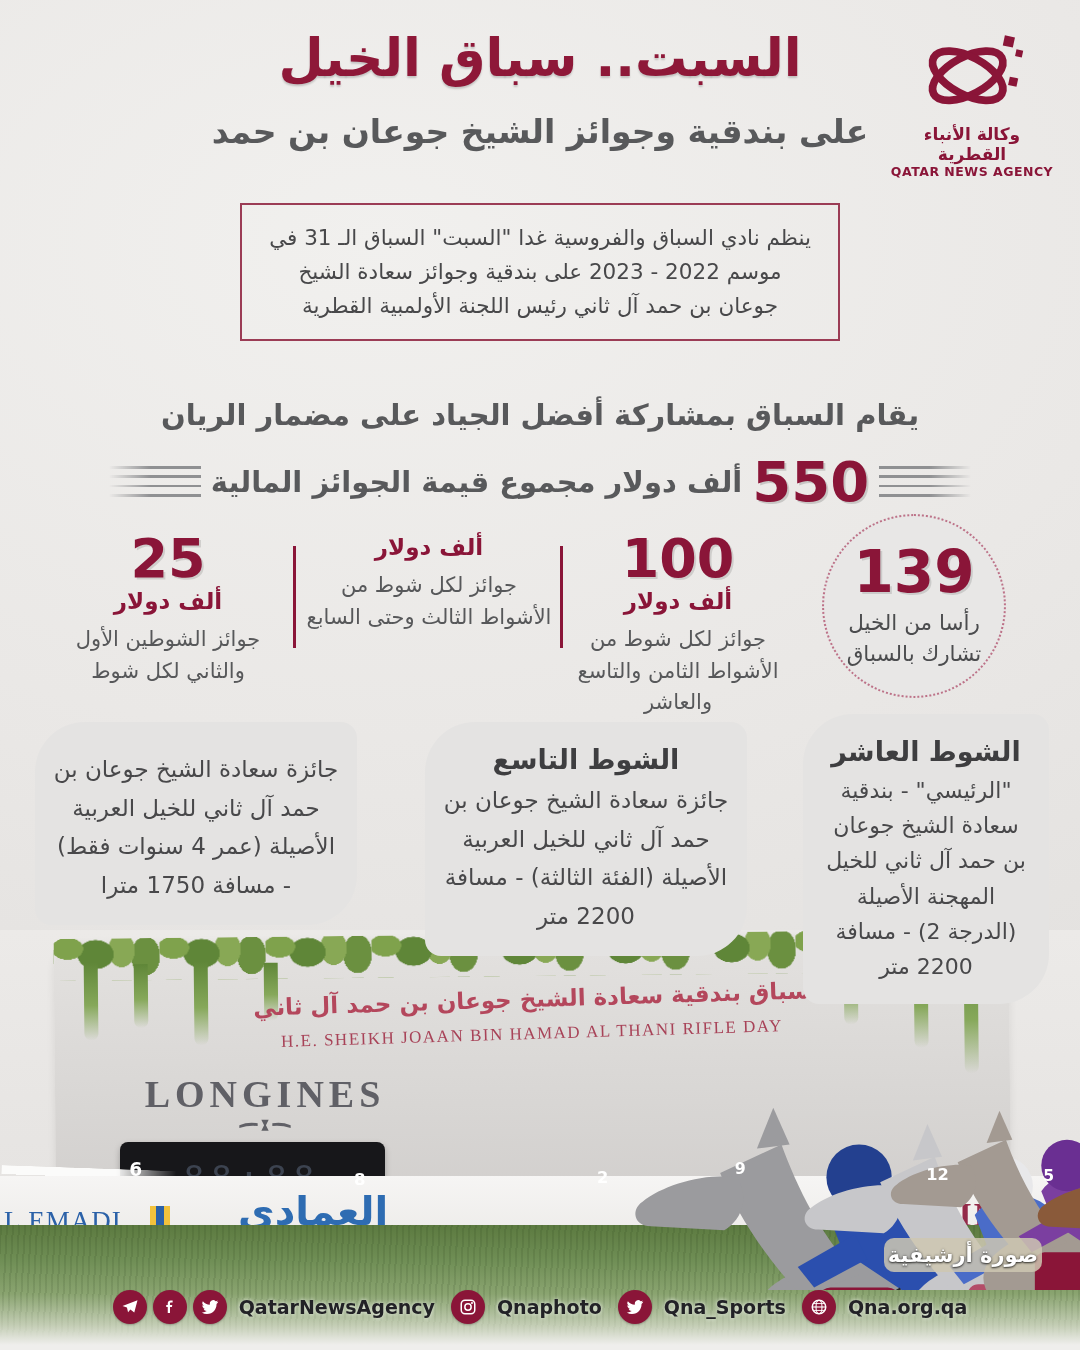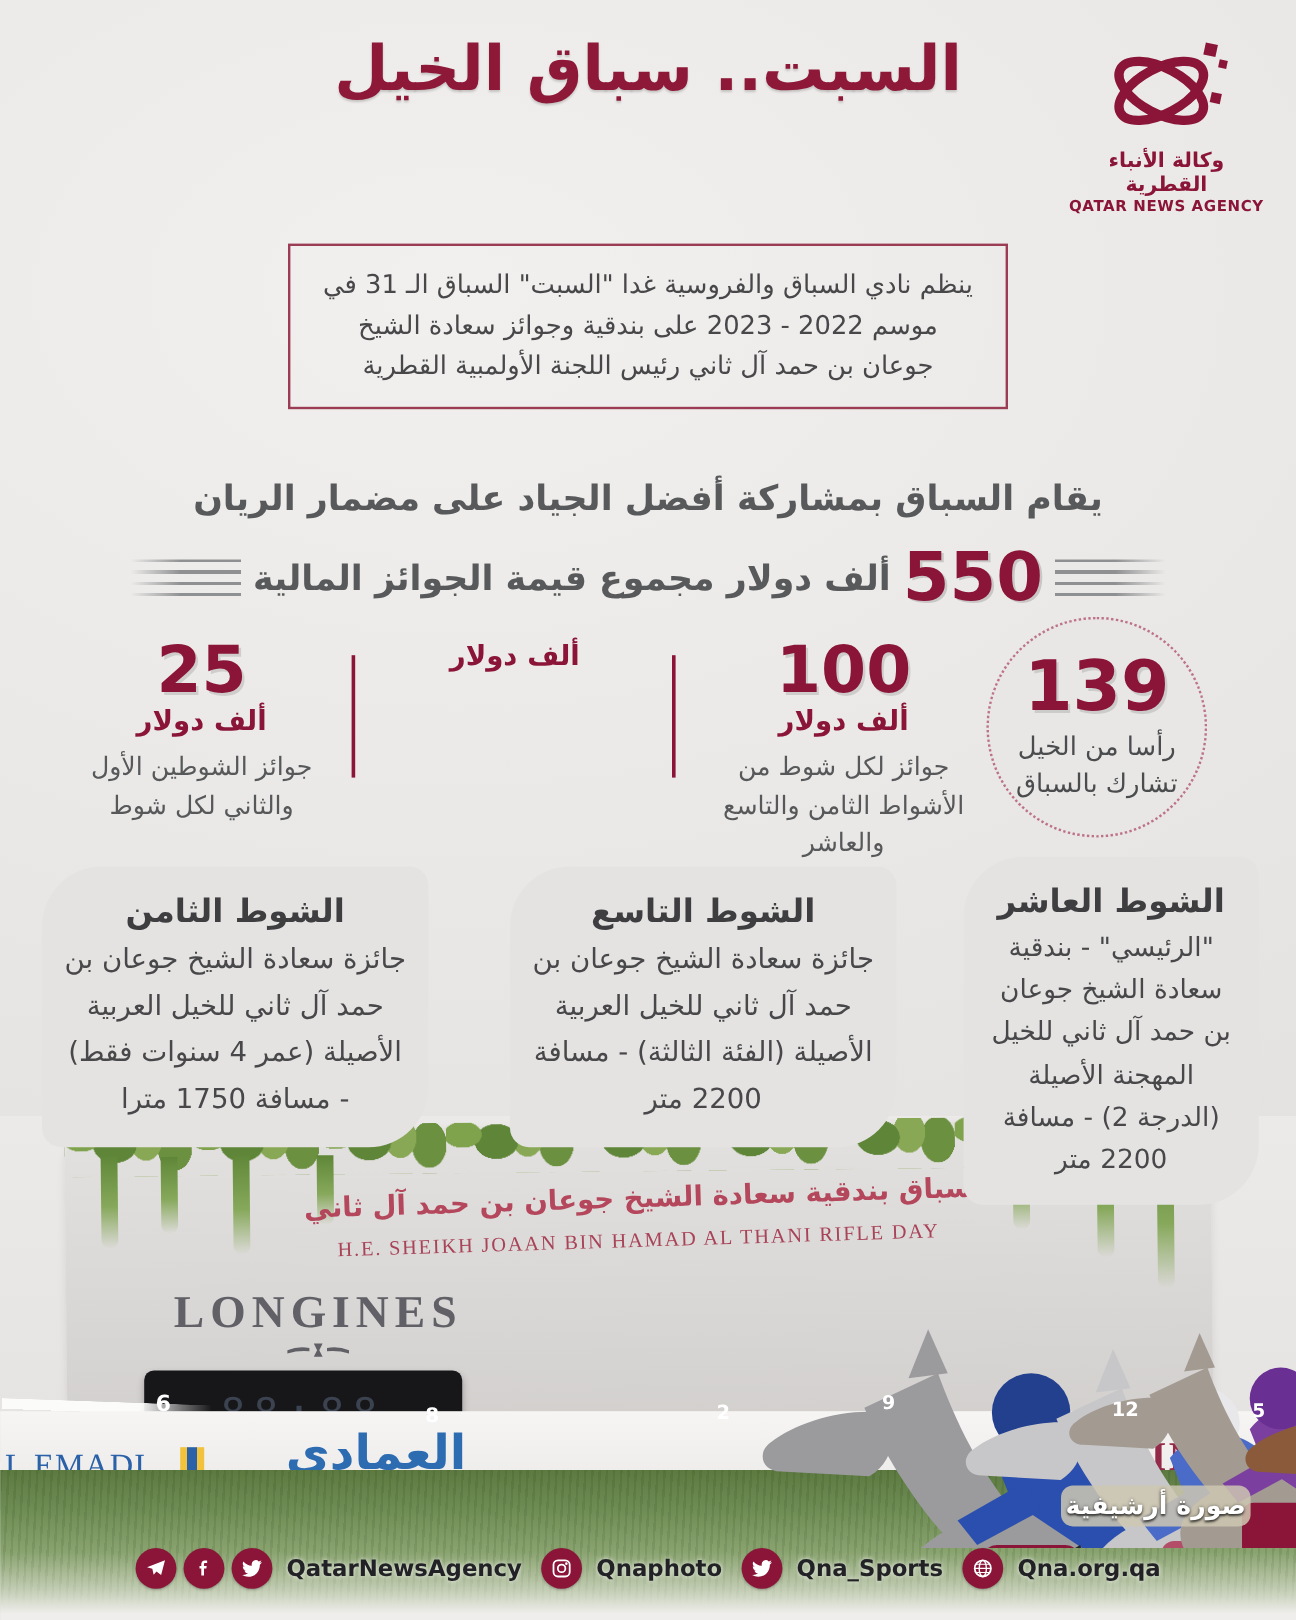--- a/index.html
+++ b/index.html
@@ -32,21 +32,21 @@
   .speedlines{width:92px;height:32px;
     background:repeating-linear-gradient(180deg,#8f9092 0 2.6px,transparent 2.6px 9.4px);}
   .speedlines.fade-l{-webkit-mask-image:linear-gradient(to left,#000 55%,transparent);
                       mask-image:linear-gradient(to left,#000 55%,transparent);}
   .speedlines.fade-r{-webkit-mask-image:linear-gradient(to right,#000 55%,transparent);
                       mask-image:linear-gradient(to right,#000 55%,transparent);}
   
   .stat{position:absolute;top:532px;text-align:center;}
   .stat-25{left:48px;width:240px;}
   .stat-40{left:305px;width:248px;}
-  .stat-100{left:578px;width:250px;}
+  .stat-100{left:553px;width:250px;}
   .stat-num{font-size:54px;font-weight:bold;color:#8a1538;line-height:1;
     text-shadow:2px 2px 0 rgba(0,0,0,.12);}
   .stat-unit{font-size:23px;font-weight:bold;color:#8a1538;margin-top:2px;}
   .stat-desc{font-size:21px;color:#57585a;margin-top:10px;line-height:1.5;}
   .vdiv{position:absolute;top:546px;width:3px;height:102px;background:#8a1538;}
   .vdiv-1{left:293px;}  .vdiv-2{left:560px;}
   .circle{position:absolute;left:822px;top:514px;width:184px;height:184px;border-radius:50%;
     background:#e8e7e6;border:2px dotted #bd7288;box-sizing:border-box;
     display:flex;flex-direction:column;justify-content:center;align-items:center;text-align:center;}
   .circle-num{font-size:58px;font-weight:bold;color:#8a1538;line-height:1;
@@ -139,40 +139,42 @@
       <g fill="#8a1538">
         <rect x="100" y="6" width="12" height="12" transform="rotate(12 106 12)"></rect>
         <rect x="114" y="22" width="8" height="8" transform="rotate(12 118 26)"></rect>
         <rect x="106" y="54" width="10" height="10" transform="rotate(12 111 59)"></rect>
       </g>
     </svg>
     <div class="logo-ar">وكالة الأنباء القطرية</div>
     <div class="logo-en">QATAR NEWS AGENCY</div>
   </div>
   <div class="title">السبت.. سباق الخيل</div>
+  <div class="subtitle">على بندقية وجوائز الشيخ جوعان بن حمد</div>
 
   <div class="intro">ينظم نادي السباق والفروسية غدا "السبت" السباق الـ 31 في موسم 2022 - 2023 على بندقية وجوائز سعادة الشيخ جوعان بن حمد آل ثاني رئيس اللجنة الأولمبية القطرية</div>
 
   <div class="lead">يقام السباق بمشاركة أفضل الجياد على مضمار الريان</div>
 
   <div class="prize">
     <div class="speedlines fade-r"></div>
     <div class="prize-num">550</div>
     <div class="prize-text">ألف دولار مجموع قيمة الجوائز المالية</div>
     <div class="speedlines fade-l"></div>
   </div>
 
   <div class="stat stat-25">
     <div class="stat-num">25</div>
     <div class="stat-unit">ألف دولار</div>
     <div class="stat-desc">جوائز الشوطين الأول والثاني لكل شوط</div>
   </div>
   <div class="vdiv vdiv-1"></div>
   <div class="stat stat-40">
     <div class="stat-unit">ألف دولار</div>
+    <div class="stat-desc">جوائز لكل شوط من الأشواط الثالث وحتى السابع</div>
   </div>
   <div class="vdiv vdiv-2"></div>
   <div class="stat stat-100">
     <div class="stat-num">100</div>
     <div class="stat-unit">ألف دولار</div>
     <div class="stat-desc">جوائز لكل شوط من الأشواط الثامن والتاسع والعاشر</div>
   </div>
 
   <div class="circle">
     <div class="circle-num">139</div>
@@ -262,21 +264,20 @@
       <g transform="translate(950,96) scale(1.3)">
         <use href="#horse" style="--body:#b5b2b0;--silk:#3a55b5;--cap:#e5e5e8;"></use>
         <text class="h-num" x="76" y="65">5</text>
       </g>
     </svg>
 
     <div class="caption">صورة أرشيفية</div>
   </div>
 
   <div class="race race-8">
-    <div class="race-title">الشوط الثامن</div>
     <div class="race-desc">جائزة سعادة الشيخ جوعان بن حمد آل ثاني للخيل العربية الأصيلة (عمر 4 سنوات فقط) - مسافة 1750 مترا</div>
   </div>
   <div class="race race-9">
     <div class="race-title">الشوط التاسع</div>
     <div class="race-desc">جائزة سعادة الشيخ جوعان بن حمد آل ثاني للخيل العربية الأصيلة (الفئة الثالثة) - مسافة 2200 متر</div>
   </div>
   <div class="race race-10">
     <div class="race-title">الشوط العاشر</div>
     <div class="race-desc">"الرئيسي" - بندقية سعادة الشيخ جوعان بن حمد آل ثاني للخيل المهجنة الأصيلة (الدرجة 2) - مسافة 2200 متر</div>
   </div>

